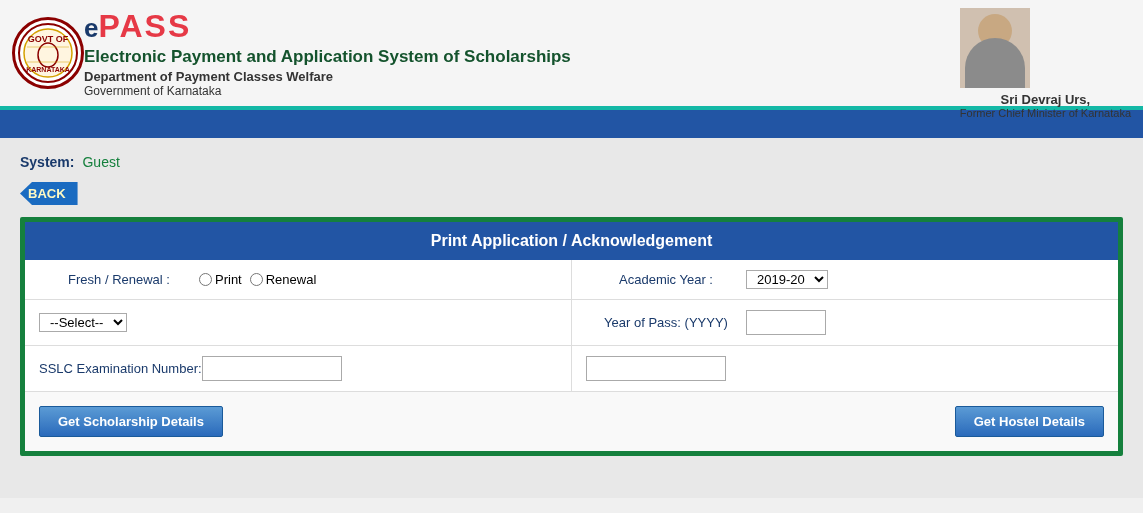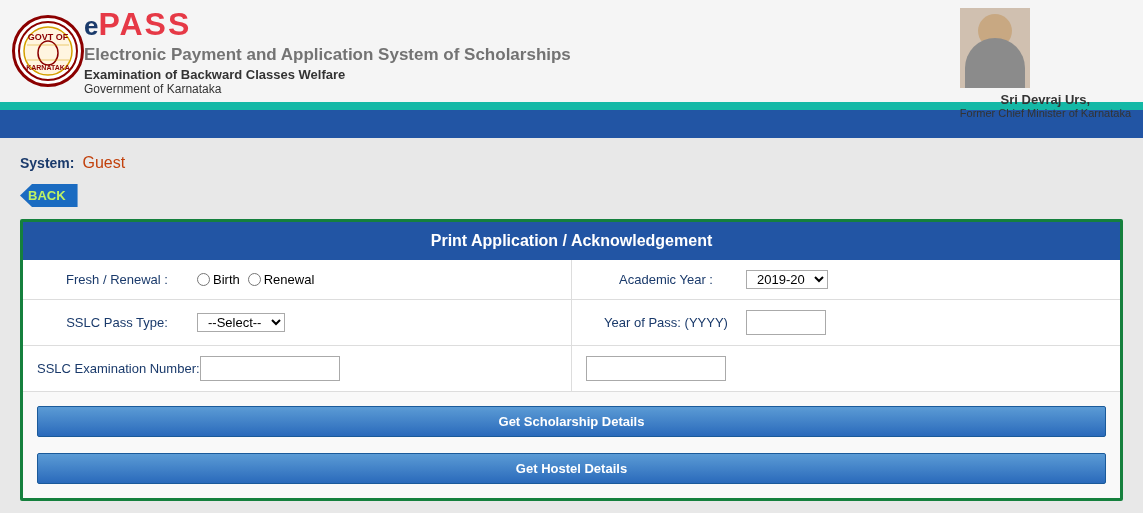--- a/index.html
+++ b/index.html
@@ -1,33 +1,33 @@
 <!DOCTYPE html>
 <html><head>
   <meta charset="utf-8">
   <style>
     * { box-sizing: border-box; margin: 0; padding: 0; }
     body { font-family: Arial, sans-serif; background: #f0f0f0; font-size: 13px; }
 
     
     .header {
       background: #f5f5f5;
-      border-bottom: 8px solid #14b8a6;
+      border-bottom: 4px solid #14b8a6;
       display: flex;
       align-items: center;
       padding: 0 12px;
       position: relative;
       min-height: 110px;
       justify-content: flex-end;
     }
     .header-text { flex: 1; }
     .header-subtitle {
       font-size: 17px;
       font-weight: bold;
-      color: #737373;
+      color: #14532d;
       margin-top: 2px;
     }
     .header-dept { font-size: 13px; color: #333; margin-top: 2px; font-weight: bold; }
     .header-gov { font-size: 12px; color: #333; }
     .header-person {
       text-align: center;
       position: absolute;
       right: 12px;
       top: 8px;
     }
@@ -47,39 +47,39 @@
       min-height: 360px;
     }
 
     .welcome-bar {
       display: flex;
       align-items: center;
       margin-bottom: 8px;
       gap: 8px;
     }
     .welcome-text { font-size: 14px; color: #1a3a6b; font-weight: bold; }
-    .welcome-user { font-size: 16px; color: #c2410c; }
+    .welcome-user { font-size: 14px; color: #15803d; }
     .back-btn {
       display: inline-flex;
       align-items: center;
       background: #1a6bc1;
-      color: #bef264;
+      color: #fef9c3;
       font-weight: bold;
       font-size: 13px;
       padding: 4px 12px 4px 8px;
       cursor: pointer;
       border: none;
       clip-path: polygon(12px 0%, 100% 0%, 100% 100%, 12px 100%, 0% 50%);
       margin-top: 4px;
     }
 
     
     .form-panel {
       background: white;
-      border: 3px solid #15803d;
+      border: 5px solid #15803d;
       border-radius: 2px;
       margin-top: 12px;
       overflow: hidden;
     }
     .form-panel-header {
       background: #2255a4;
       color: white;
       text-align: center;
       padding: 10px;
       font-size: 16px;
@@ -124,24 +124,23 @@
       color: #1a3a6b;
       font-size: 13px;
       min-width: 160px;
       text-align: center;
     }
 
     .btn-row {
       background: #f9f9f9;
       border-top: 1px solid #ddd;
       display: flex;
-      justify-content: flex-start;
+      justify-content: space-between;
       gap: 16px;
       padding: 14px;
-      flex-direction: column;
     }
     .btn-primary {
       background: linear-gradient(to bottom, #5b9bd5, #2a6abb);
       color: white;
       border: 1px solid #1a5a9a;
       padding: 7px 18px;
       font-size: 13px;
       font-weight: bold;
       cursor: pointer;
       border-radius: 2px;
@@ -213,21 +212,21 @@
       <line x1="10" y1="40" x2="52" y2="40" stroke="#d4a000" stroke-width="0.5"></line>
     </svg>
   </div>
 
   <div class="header-text">
     <div class="epass-brand">
       <span class="epass-e">e</span>
       <span class="epass-pass">PASS</span>
     </div>
     <div class="header-subtitle">Electronic Payment and Application System of Scholarships</div>
-    <div class="header-dept">Examination of Backward Classes Welfare</div>
+    <div class="header-dept">Department of Payment Classes Welfare</div>
     <div class="header-gov">Government of Karnataka</div>
   </div>
 
   <div class="header-person">
     <div class="person-silhouette">
       <div class="person-head"></div>
       <div class="person-body"></div>
     </div>
     <div class="header-person-name">Sri Devraj Urs,</div>
     <div class="header-person-role">Former Chief Minister of Karnataka</div>
@@ -250,42 +249,41 @@
     <div class="form-panel-header">Print Application / Acknowledgement</div>
 
     <div class="form-body">
 
       <div class="form-row-fields">
         <div class="half-left">
           <span class="field-label">Fresh / Renewal :</span>
           <div class="radio-group">
             <label>
               <input type="radio" name="fresh_renewal" value="fresh" style="">
-              <span>Birth</span>
+              <span>Print</span>
             </label>
             <label>
               <input type="radio" name="fresh_renewal" value="renewal" style="">
               <span>Renewal</span>
             </label>
           </div>
         </div>
         <div class="half-right">
           <span class="field-label">Academic Year :</span>
           <select>
             <option>2019-20</option>
             <option>2018-19</option>
             <option>2017-18</option>
             <option>2016-17</option>
           </select>
         </div>
       </div>
 
       <div class="form-row-fields" style="border-top:1px solid #ddd;">
         <div class="half-left">
-          <span class="field-label">SSLC Pass Type:</span>
           <select>
             <option>--Select--</option>
           </select>
         </div>
         <div class="half-right">
           <span class="field-label">Year of Pass: (YYYY)</span>
           <input type="text" style="width: 80px;" value="">
         </div>
       </div>
 

